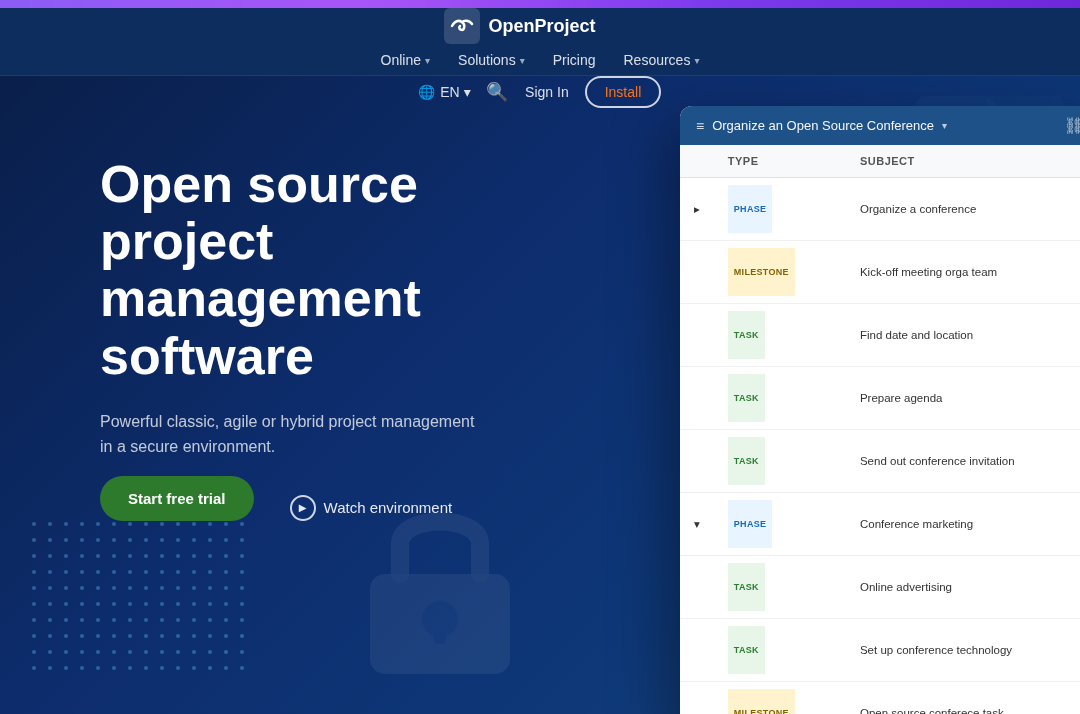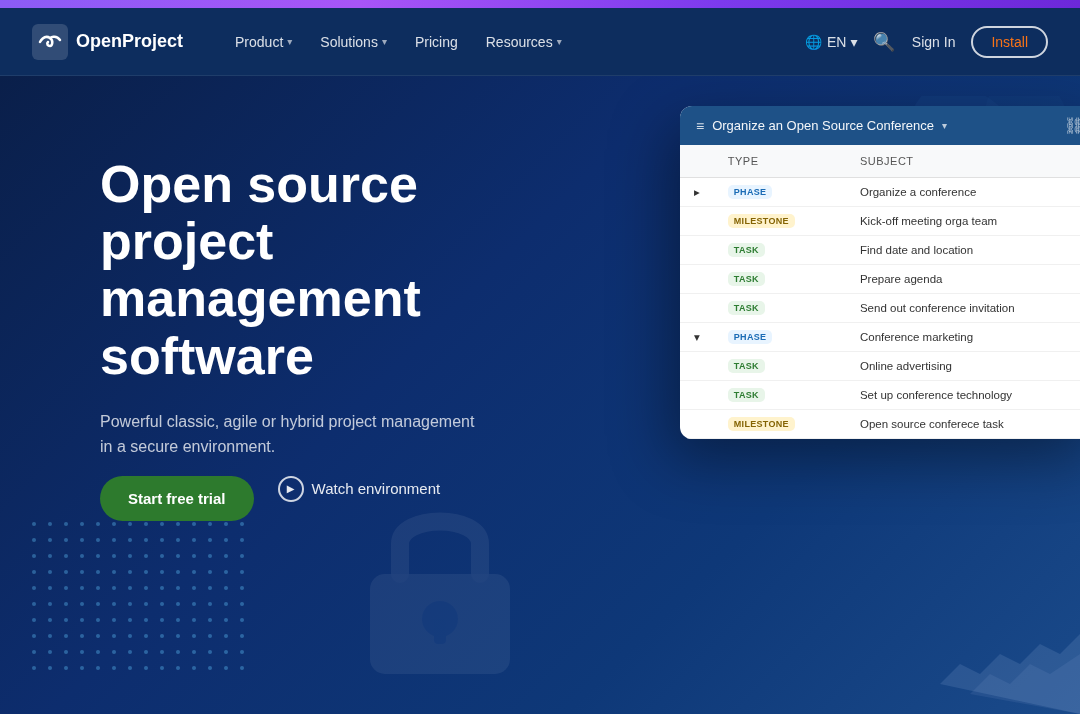--- a/index.html
+++ b/index.html
@@ -29,20 +29,21 @@
       top: 8px;
       left: 0;
       right: 0;
       height: 68px;
       background: #0d2d5e;
       display: flex;
       align-items: center;
       padding: 0 32px;
       z-index: 50;
       border-bottom: 1px solid rgba(255,255,255,0.08);
+      flex-direction: column;
     }
 
     .logo-area {
       display: flex;
       align-items: center;
       gap: 8px;
       margin-right: 40px;
     }
 
     .logo-icon {
@@ -172,22 +173,22 @@
     .hero-subtitle {
       color: rgba(255,255,255,0.75);
       font-size: 16px;
       line-height: 1.6;
       margin-bottom: 16px;
       max-width: 380px;
     }
 
     .hero-cta {
       display: flex;
-      align-items: flex-start;
-      gap: 24px;
+      align-items: flex-end;
+      gap: 36px;
     }
 
     .btn-primary {
       background: #2d7a2d;
       color: white;
       border: none;
       border-radius: 28px;
       padding: 14px 28px;
       font-size: 15px;
       font-weight: 600;
@@ -274,38 +275,38 @@
 
     .table-header {
       background: #f8f9fa;
       border-bottom: 1px solid #e0e0e0;
     }
 
     .table-header th {
       padding: 10px 14px;
       text-align: left;
       color: #555;
-      font-weight: 400;
+      font-weight: 700;
       font-size: 11px;
       letter-spacing: 0.5px;
       text-transform: uppercase;
     }
 
     .table-row td {
       padding: 7px 14px;
       border-bottom: 1px solid #f0f0f0;
       color: #333;
       font-size: 11.5px;
       vertical-align: middle;
     }
 
     .type-badge {
       display: inline-block;
-      padding: 2px 6px;
-      border-radius: 5px;
+      padding: 19px 6px;
+      border-radius: 0;
       font-size: 9px;
       font-weight: 700;
       letter-spacing: 0.3px;
       text-transform: uppercase;
     }
 
     .badge-phase { background: #e8f4ff; color: #1a6bb5; }
     .badge-milestone { background: #fff3cd; color: #856404; }
     .badge-task { background: #e8f5e9; color: #2e7d32; }
 
@@ -345,21 +346,21 @@
     <svg class="logo-icon" viewBox="0 0 36 36" fill="none">
       <rect width="36" height="36" rx="6" fill="rgba(255,255,255,0.15)"></rect>
       <path d="M8 18 C8 18 12 10 18 14 C22 17 20 22 18 22 C16 22 14 20 16 18" stroke="white" stroke-width="2.5" fill="none" stroke-linecap="round"></path>
       <path d="M18 14 C18 14 24 10 28 16" stroke="white" stroke-width="2.5" fill="none" stroke-linecap="round"></path>
     </svg>
     <span class="logo-text">OpenProject</span>
   </div>
 
   <div class="nav-links">
     <div class="nav-item">
-      <span>Product</span>
+      <span>Online</span>
       <span class="nav-chevron">▾</span>
     </div>
     <div class="nav-item">
       <span>Solutions</span>
       <span class="nav-chevron">▾</span>
     </div>
     <div class="nav-item">
       <span>Pricing</span>
     </div>
     <div class="nav-item">

